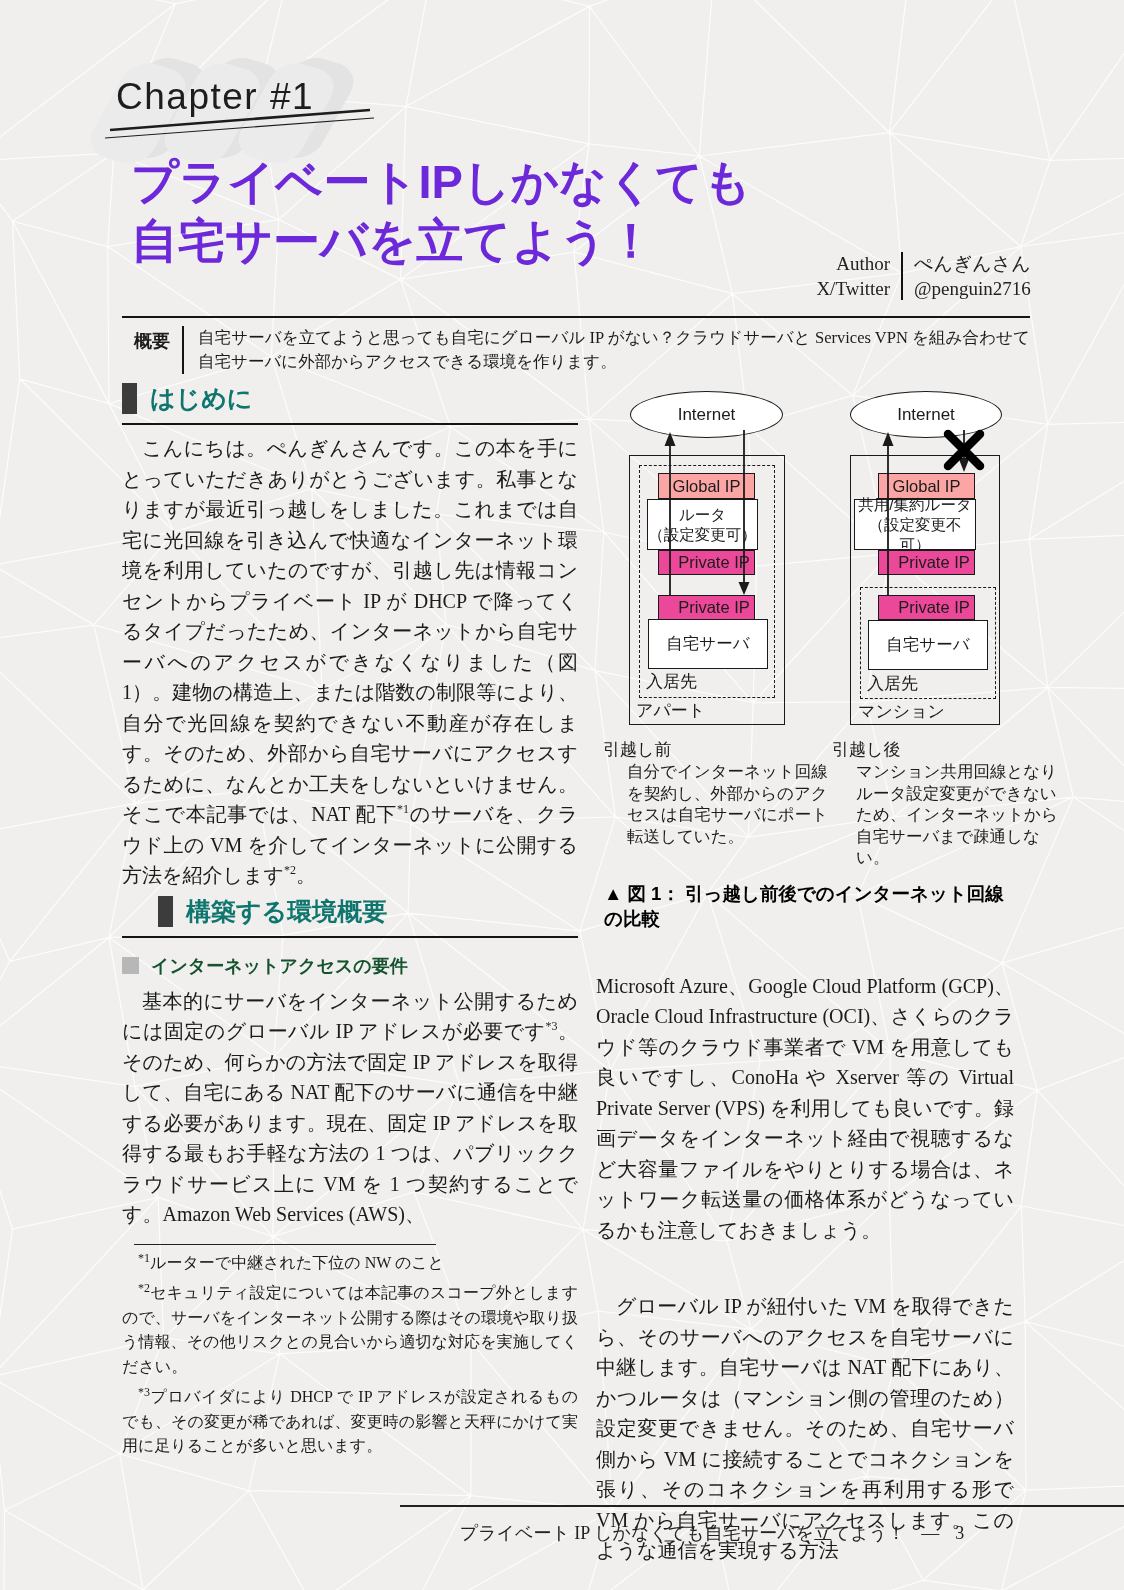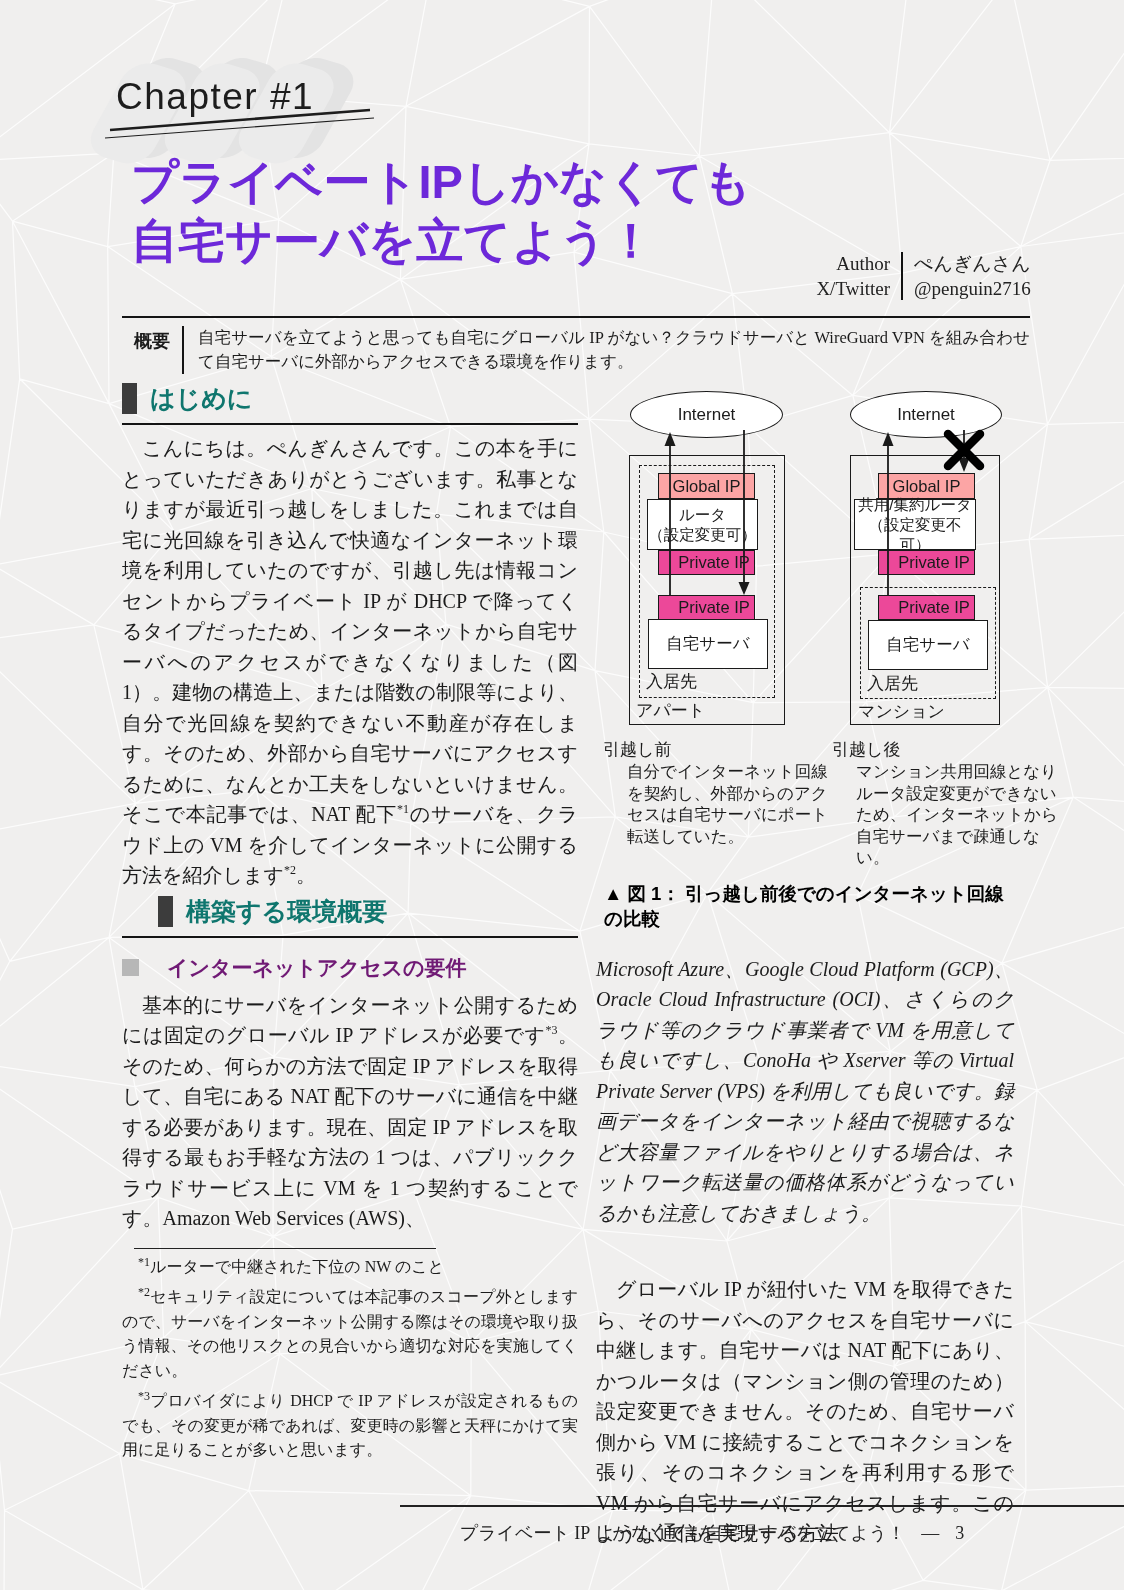--- a/index.html
+++ b/index.html
@@ -41,23 +41,23 @@
   .ov-text { font-size:16.5px; line-height:24px; padding-left:14px; flex:1; text-align:justify; }
 
   
   .col-left  { position:absolute; left:122px; top:378px; width:456px; }
   .col-right { position:absolute; left:596px; top:378px; width:418px; }
 
   h2.sec { display:flex; align-items:center; gap:13px; margin:4px 0 0;
     font-family:"Liberation Sans","DejaVu Sans",sans-serif; font-weight:bold;
     font-size:25px; color:#0f766e; border-bottom:2px solid #141414; padding-bottom:8px; }
   .sec-bar { width:15px; height:31px; background:#3c3c3c; flex:none; }
-  h3.subsec { display:flex; align-items:center; gap:28px; margin:16px 0 0;
+  h3.subsec { display:flex; align-items:center; gap:12px; margin:16px 0 0;
     font-family:"Liberation Sans","DejaVu Sans",sans-serif; font-weight:bold;
-    font-size:21px; color:#701a75; }
+    font-size:18px; color:#14532d; }
   .subsec-sq { width:17px; height:17px; background:#b7b7b7; flex:none; }
   .mt-lg { margin-top:42px;padding-left:36px; }
 
   .body-p { font-size:20px; line-height:30.5px; text-align:justify; margin:8px 0 0; }
   .indent { text-indent:1em; }
   .body-p sup, .fn sup { font-size:12px; line-height:0; }
 
   .fnotes { margin-top:14px; }
   .fn-rule { width:302px; margin-left:12px; border-top:1.5px solid #222; }
   .fn { font-size:16px; line-height:24.5px; text-align:justify; text-indent:1em; margin-top:6px; }
@@ -83,21 +83,21 @@
   .fig-notes { display:flex; margin-top:10px; padding-left:7px;
     font-family:"Liberation Sans","DejaVu Sans",sans-serif; }
   .fig-note { width:229px; }
   .fig-note.right { width:180px; }
   .fig-note-title { font-size:17px; }
   .fig-note-body { margin-left:24px; width:205px; font-size:16.5px; line-height:21.5px; }
   .fig-note.right .fig-note-body { width:215px; }
   .fig-caption { margin:12px 0 0 8px; font-family:"Liberation Sans","DejaVu Sans",sans-serif;
     font-weight:bold; font-size:18.5px; color:#000000; }
 
-  .rp-first { margin-top:23px;font-style:italic; }
+  .rp-first { margin-top:40px; }
   .rp-second { margin-top:46px; }
 
   
   .footer-rule { position:absolute; left:400px; top:1505px; width:724px; border-top:2px solid #222; }
   .footer-text { position:absolute; left:400px; top:1521px; width:624px; text-align:center;
     font-size:18px; color:#222; }
   .footer-text .dash { margin:0 16px; }
 </style>
 </head>
 <body>
@@ -133,21 +133,21 @@
       <div class="a-sep"></div>
       <div class="a-values">
         <div>ぺんぎんさん</div>
         <div>@penguin2716</div>
       </div>
     </div>
 
     <div class="overview">
       <div class="ov-label">概要</div>
       <div class="ov-sep"></div>
-      <div class="ov-text">自宅サーバを立てようと思っても自宅にグローバル IP がない？クラウドサーバと WireGuard VPN を組み合わせて自宅サーバに外部からアクセスできる環境を作ります。</div>
+      <div class="ov-text">自宅サーバを立てようと思っても自宅にグローバル IP がない？クラウドサーバと Services VPN を組み合わせて自宅サーバに外部からアクセスできる環境を作ります。</div>
     </div>
 
     <div class="col-left">
       <h2 class="sec">
         <span class="sec-bar"></span>
         <span>はじめに</span>
       </h2>
       <p class="body-p indent"><span>こんにちは。ぺんぎんさんです。この本を手にとっていただきありがとうございます。私事となりますが最近引っ越しをしました。これまでは自宅に光回線を引き込んで快適なインターネット環境を利用していたのですが、引越し先は情報コンセントからプライベート IP が DHCP で降ってくるタイプだったため、インターネットから自宅サーバへのアクセスができなくなりました（図 1）。建物の構造上、または階数の制限等により、自分で光回線を契約できない不動産が存在します。そのため、外部から自宅サーバにアクセスするために、なんとか工夫をしないといけません。そこで本記事では、NAT 配下</span><sup>*1</sup><span>のサーバを、クラウド上の VM を介してインターネットに公開する方法を紹介します</span><sup>*2</sup><span>。</span></p>
 
       <h2 class="sec mt-lg">

